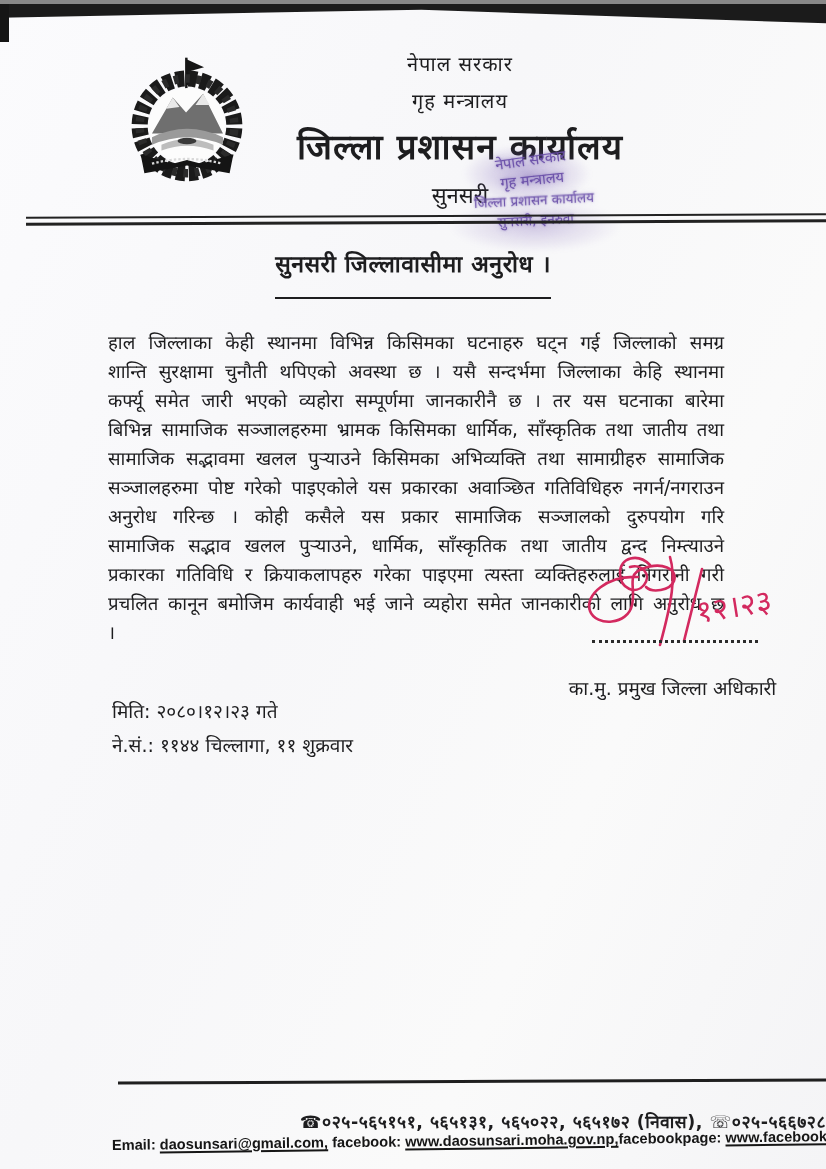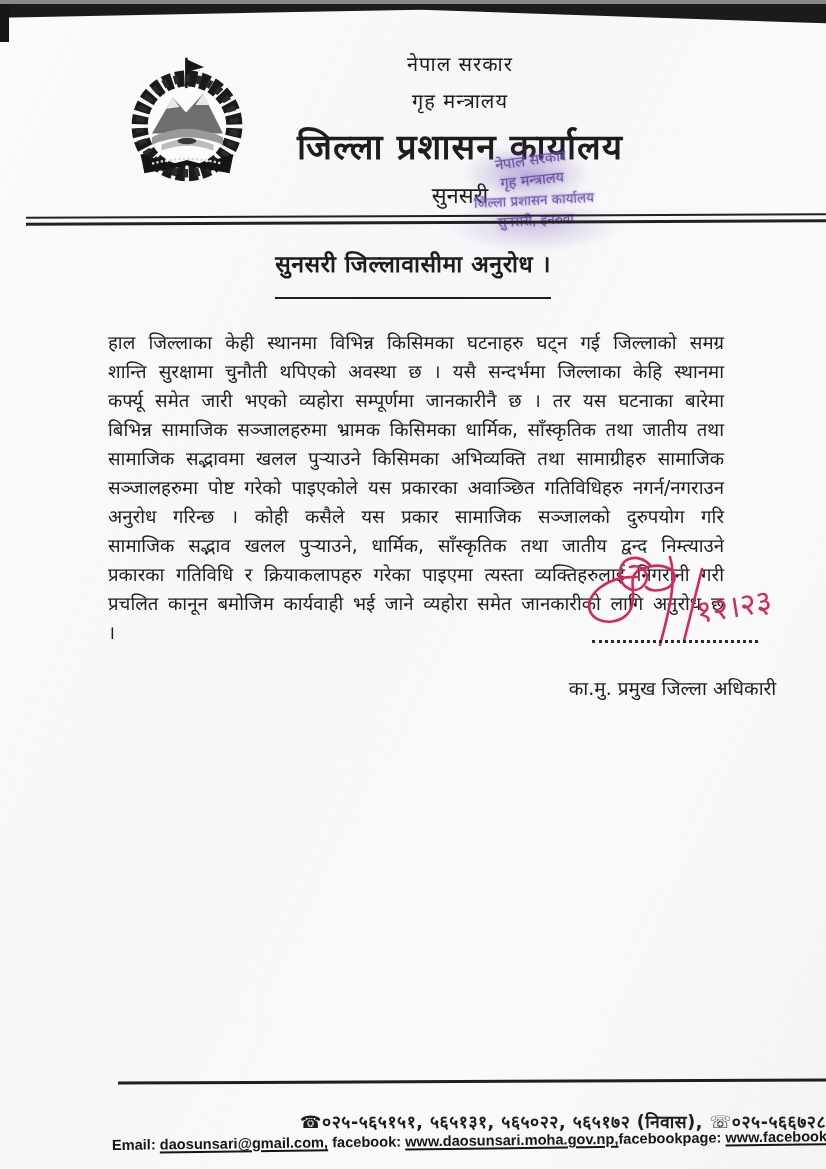--- a/index.html
+++ b/index.html
@@ -132,20 +132,22 @@
       <path d="M58,28 C28,26 4,46 10,62 C16,78 48,76 52,56 C56,38 46,26 62,20 C82,12 98,20 94,32 C90,42 72,44 66,38"></path>
       <path d="M90,8 C96,28 92,52 80,96"></path>
       <path d="M104,92 L122,20"></path>
     </g>
     <text x="118" y="74" font-size="31" fill="#d3295f" transform="rotate(-9 118 74)" font-family="DejaVu Sans, sans-serif">१२।२३</text>
   </svg>
   <div class="sig-dots"></div>
   <div class="sig-role">का.मु. प्रमुख जिल्ला अधिकारी</div>
 
   <div class="date-block">
+    <div>मिति: २०८०।१२।२३ गते</div>
+    <div>ने.सं.: ११४४ चिल्लागा, ११ शुक्रवार</div>
   </div>
 
   <div class="f-rule"></div>
   <div class="f-phone">
     <span class="icon-glyph">☎</span><span>०२५-५६५१५१, ५६५१३१, ५६५०२२, ५६५१७२ (निवास),</span>
     <span class="icon-glyph">☏</span><span>०२५-५६६७२८</span>
   </div>
   <div class="f-contact">
     <span>Email:</span>
     <span class="lnk">daosunsari@gmail.com,</span>

